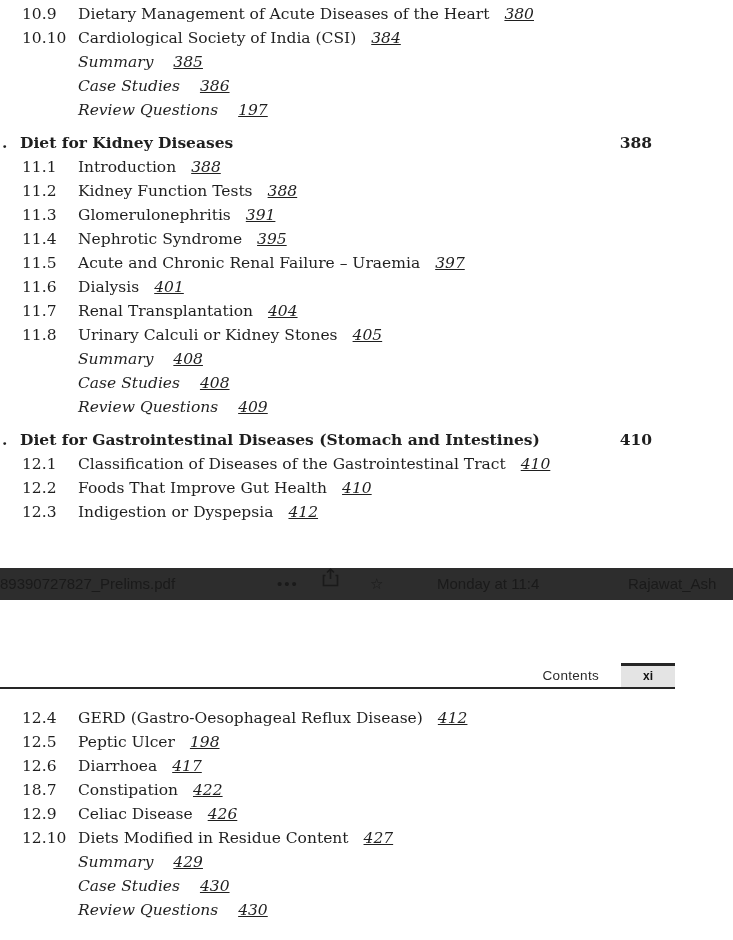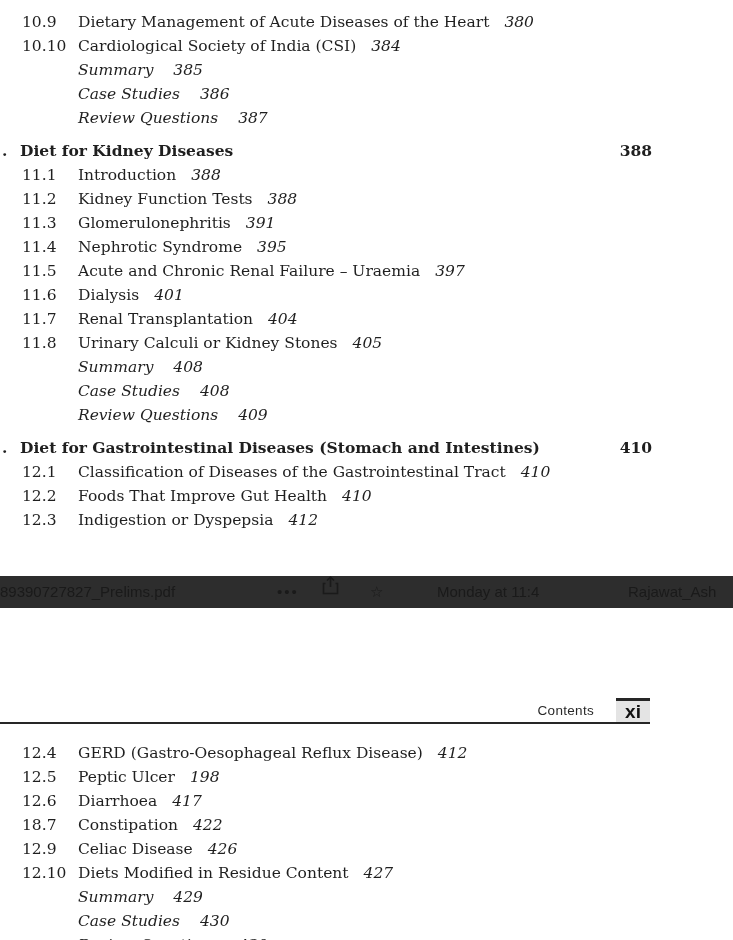--- a/index.html
+++ b/index.html
@@ -1,55 +1,56 @@
 <!DOCTYPE html>
 <html><head>
 <meta charset="utf-8">
 <style>
   html,body{margin:0;padding:0;}
   body{
     width:733px;height:940px;overflow:hidden;background:#ffffff;
     font-family:"DejaVu Serif", serif;color:#1f1f1f;
   }
-  .toc{width:652px;padding-top:10px;}
+  .toc{width:652px;padding-top:2px;}
   .row{line-height:24px;font-size:15.5px;white-space:nowrap;}
   .sec{display:flex;padding-left:22px;}
   .sec .num{flex:0 0 56px;width:56px;}
-  .pg{font-style:italic;margin-left:15px;}
+  .pg{font-style:italic;margin-left:15px;text-decoration:underline;}
   .sub{padding-left:78px;font-style:italic;}
   .chap{display:flex;font-weight:bold;margin-top:9px;position:relative;padding-left:20px;}
   .chap .dot{position:absolute;left:2px;top:0;}
   .chap .ctitle{flex:1;}
   .chap .cpg{font-style:normal;margin-left:10px;}
   
   .filebar{
     position:relative;width:733px;height:32px;background:#2d2d2d;
     margin-top:44px;overflow:hidden;
     font-family:"Liberation Sans", sans-serif;color:#1a1a1a;
   }
   .filebar .fb{position:absolute;top:0;line-height:32px;font-size:15px;}
   .fb-filename{left:0;}
   .fb-more{left:277px;font-size:13px;letter-spacing:2px;}
   .fb-share{left:322px;top:7px;line-height:normal;}
   .fb-star{left:370px;font-size:17px;}
   .fb-date{left:437px;}
   .fb-account{left:628px;}
   
   .p2header{
-    width:650px;margin-top:90px;display:flex;justify-content:flex-end;align-items:flex-end;
+    width:650px;margin-top:63px;display:flex;justify-content:flex-end;align-items:flex-end;
     border-bottom:2px solid #262626;
+    padding-left:25px;
   }
   .contents-label{
     font-family:"Liberation Sans", sans-serif;font-size:13.5px;color:#2a2a2a;
     margin-right:22px;padding-bottom:4px;letter-spacing:0.3px;
   }
   .pagebox{
-    width:34px;height:21px;background:#e4e4e4;border-top:3px solid #262626;
+    width:54px;height:21px;background:#e4e4e4;border-top:3px solid #262626;
     text-align:center;font-family:"Liberation Sans", sans-serif;font-weight:bold;
-    font-size:19px;line-height:21px;color:#111;
+    font-size:12px;line-height:21px;color:#111;
   }
   .toc2{margin-top:17px;padding-top:0;}
   svg{display:block;}
 </style>
 </head>
 <body>
 
 <div class="toc">
 
   <div class="row sec">
@@ -65,21 +66,21 @@
   <div class="row sub">
     <span>Summary</span>
     <span class="pg">385</span>
   </div>
   <div class="row sub">
     <span>Case Studies</span>
     <span class="pg">386</span>
   </div>
   <div class="row sub">
     <span>Review Questions</span>
-    <span class="pg">387</span>
+    <span class="pg">197</span>
   </div>
 
   <div class="row chap">
     <span class="dot">.</span>
     <span class="ctitle">Diet for Kidney Diseases</span>
     <span class="cpg">388</span>
   </div>
 
   <div class="row sec">
     <span class="num">11.1</span>

